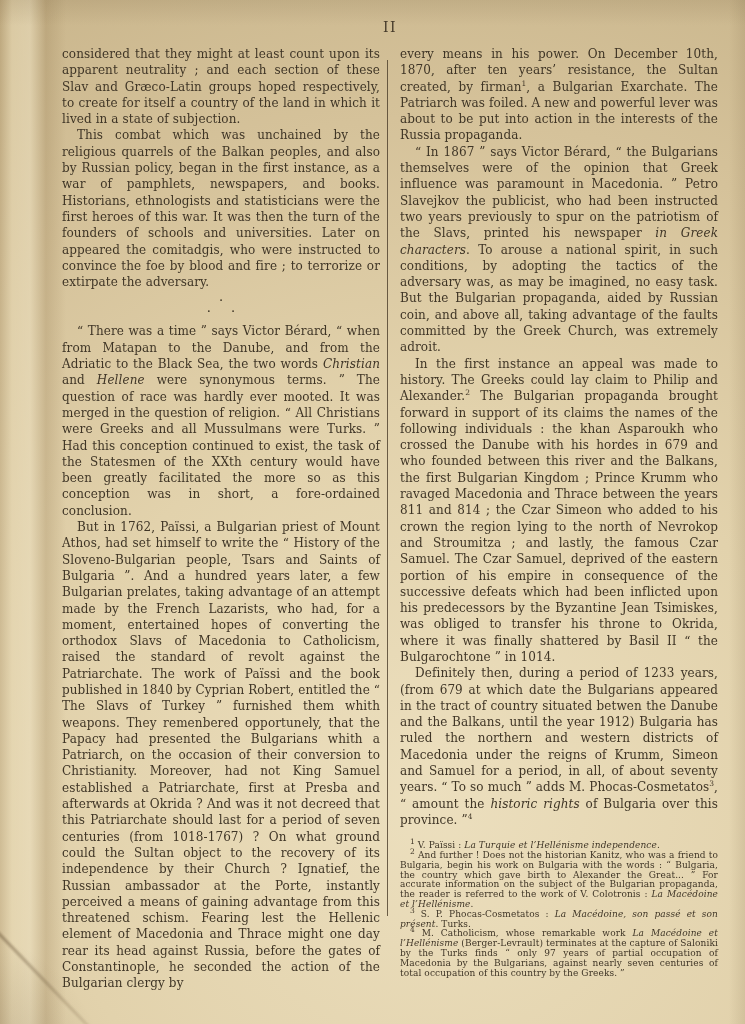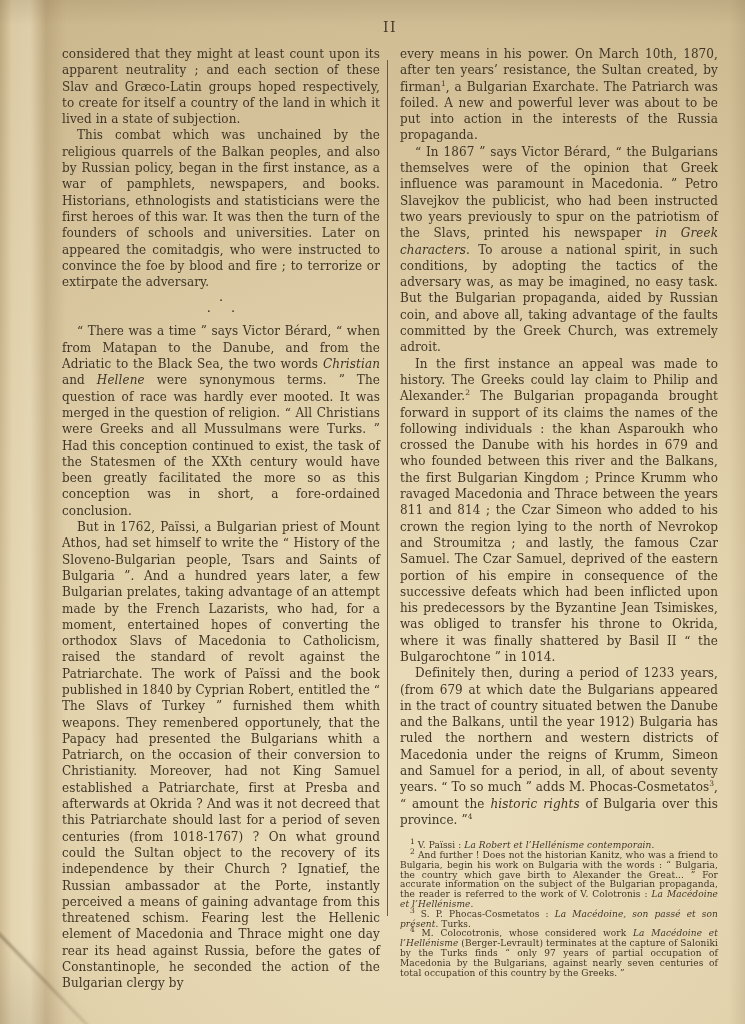--- a/index.html
+++ b/index.html
@@ -89,26 +89,26 @@
         <div class="asterism">
           <div>·</div>
           <div>· ·</div>
         </div>
         <p class="para indent"><span>“ There was a time ” says Victor Bérard, “ when from Matapan to the Danube, and from the Adriatic to the Black Sea, the two words </span><i>Christian</i><span> and </span><i>Hellene</i><span> were synonymous terms. ” The question of race was hardly ever mooted. It was merged in the question of religion. “ All Christians were Greeks and all Mussulmans were Turks. ” Had this conception continued to exist, the task of the Statesmen of the XXth century would have been greatly facilitated the more so as this conception was in short, a fore-ordained conclusion.</span></p>
         <p class="para indent"><span>But in 1762, Païssi, a Bulgarian priest of Mount Athos, had set himself to write the “ History of the Sloveno-Bulgarian people, Tsars and Saints of Bulgaria ”. And a hundred years later, a few Bulgarian prelates, taking advantage of an attempt made by the French Lazarists, who had, for a moment, entertained hopes of converting the orthodox Slavs of Macedonia to Catholicism, raised the standard of revolt against the Patriarchate. The work of Païssi and the book published in 1840 by Cyprian Robert, entitled the “ The Slavs of Turkey ” furnished them whith weapons. They remenbered opportunely, that the Papacy had presented the Bulgarians whith a Patriarch, on the occasion of their conversion to Christianity. Moreover, had not King Samuel established a Patriarchate, first at Presba and afterwards at Okrida ? And was it not decreed that this Patriarchate should last for a period of seven centuries (from 1018-1767) ? On what ground could the Sultan object to the recovery of its independence by their Church ? Ignatief, the Russian ambassador at the Porte, instantly perceived a means of gaining advantage from this threatened schism. Fearing lest the Hellenic element of Macedonia and Thrace might one day rear its head against Russia, before the gates of Constantinople, he seconded the action of the Bulgarian clergy by</span></p>
       </div>
     <div class="divider"></div>
     <div class="col">
       <div>
-          <p class="para"><span>every means in his power. On March 10th, 1870, after ten years’ resistance, the Sultan created, by firman</span><sup>1</sup><span>, a Bulgarian Exarchate. The Patriarch was foiled. A new and powerful lever was about to be put into action in the interests of the Russia propaganda.</span></p>
+          <p class="para"><span>every means in his power. On December 10th, 1870, after ten years’ resistance, the Sultan created, by firman</span><sup>1</sup><span>, a Bulgarian Exarchate. The Patriarch was foiled. A new and powerful lever was about to be put into action in the interests of the Russia propaganda.</span></p>
           <p class="para indent"><span>“ In 1867 ” says Victor Bérard, “ the Bulgarians themselves were of the opinion that Greek influence was paramount in Macedonia. ” Petro Slavejkov the publicist, who had been instructed two years previously to spur on the patriotism of the Slavs, printed his newspaper </span><i>in Greek characters</i><span>. To arouse a national spirit, in such conditions, by adopting the tactics of the adversary was, as may be imagined, no easy task. But the Bulgarian propaganda, aided by Russian coin, and above all, taking advantage of the faults committed by the Greek Church, was extremely adroit.</span></p>
           <p class="para indent"><span>In the first instance an appeal was made to history. The Greeks could lay claim to Philip and Alexander.</span><sup>2</sup><span> The Bulgarian propaganda brought forward in support of its claims the names of the following individuals : the khan Asparoukh who crossed the Danube with his hordes in 679 and who founded between this river and the Balkans, the first Bulgarian Kingdom ; Prince Krumm who ravaged Macedonia and Thrace between the years 811 and 814 ; the Czar Simeon who added to his crown the region lying to the north of Nevrokop and Stroumitza ; and lastly, the famous Czar Samuel. The Czar Samuel, deprived of the eastern portion of his empire in consequence of the successive defeats which had been inflicted upon his predecessors by the Byzantine Jean Tsimiskes, was obliged to transfer his throne to Okrida, where it was finally shattered by Basil II “ the Bulgarochtone ” in 1014.</span></p>
           <p class="para indent"><span>Definitely then, during a period of 1233 years, (from 679 at which date the Bulgarians appeared in the tract of country situated betwen the Danube and the Balkans, until the year 1912) Bulgaria has ruled the northern and western districts of Macedonia under the reigns of Krumm, Simeon and Samuel for a period, in all, of about seventy years. “ To so much ” adds M. Phocas-Cosmetatos</span><sup>3</sup><span>, “ amount the </span><i>historic rights</i><span> of Bulgaria over this province. ”</span><sup>4</sup></p>
         </div>
       <div class="footnotes">
-          <p class="para footnote"><sup>1</sup><span> V. Païssi : </span><i>La Robert et l’Hellénisme contemporain</i><span>.</span></p>
+          <p class="para footnote"><sup>1</sup><span> V. Païssi : </span><i>La Turquie et l’Hellénisme independence</i><span>.</span></p>
           <p class="para footnote"><sup>2</sup><span> And further ! Does not the historian Kanitz, who was a friend to Bulgaria, begin his work on Bulgaria with the words : “ Bulgaria, the country which gave birth to Alexander the Great... ” For accurate information on the subject of the Bulgarian propaganda, the reader is referred to the work of V. Colotronis : </span><i>La Macédoine et l’Hellénisme</i><span>.</span></p>
           <p class="para footnote"><sup>3</sup><span> S. P. Phocas-Cosmetatos : </span><i>La Macédoine, son passé et son présent</i><span>. Turks.</span></p>
-          <p class="para footnote"><sup>4</sup><span> M. Colocotronis, whose considered work </span><i>La Macédoine et l’Hellénisme</i><span> (Berger-Levrault) terminates at the capture of Saloniki by the Turks finds “ only 97 years of partial occupation of Macedonia by the Bulgarians, against nearly seven centuries of total occupation of this country by the Greeks. ”</span></p>
+          <p class="para footnote"><sup>4</sup><span> M. Catholicism, whose remarkable work </span><i>La Macédoine et l’Hellénisme</i><span> (Berger-Levrault) terminates at the capture of Saloniki by the Turks finds “ only 97 years of partial occupation of Macedonia by the Bulgarians, against nearly seven centuries of total occupation of this country by the Greeks. ”</span></p>
         </div>
     </div>
   </div>
 </div>
 
 </body></html>

